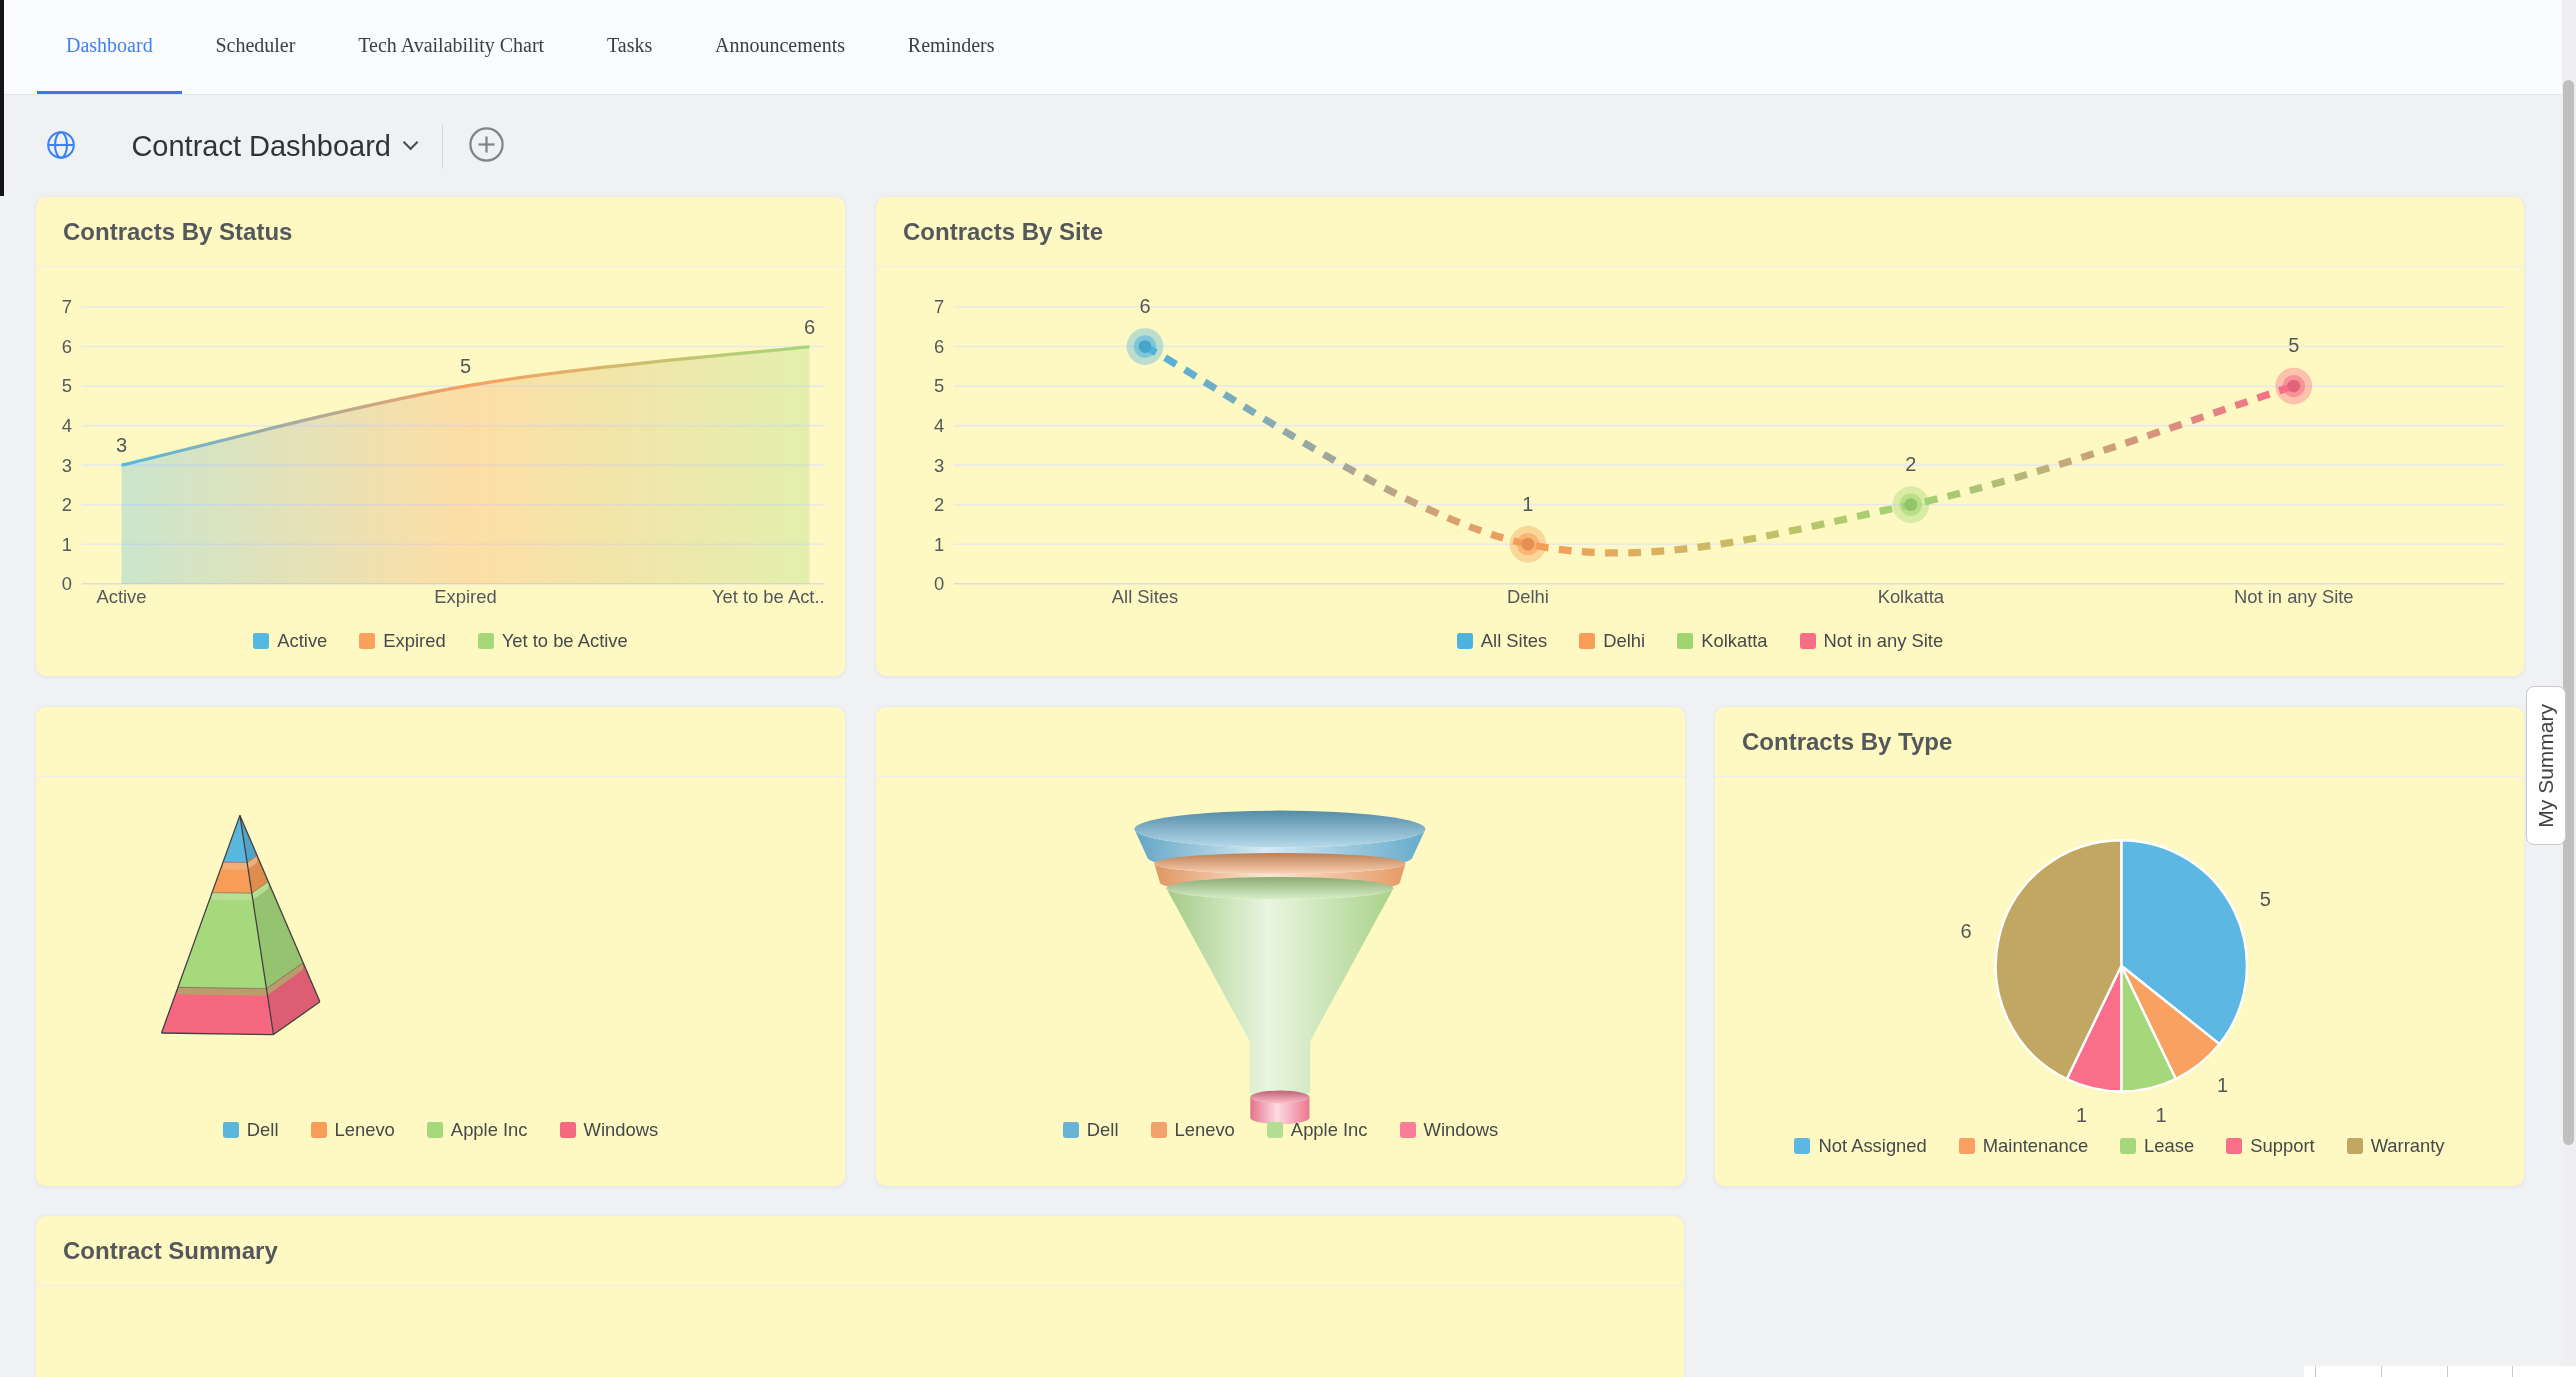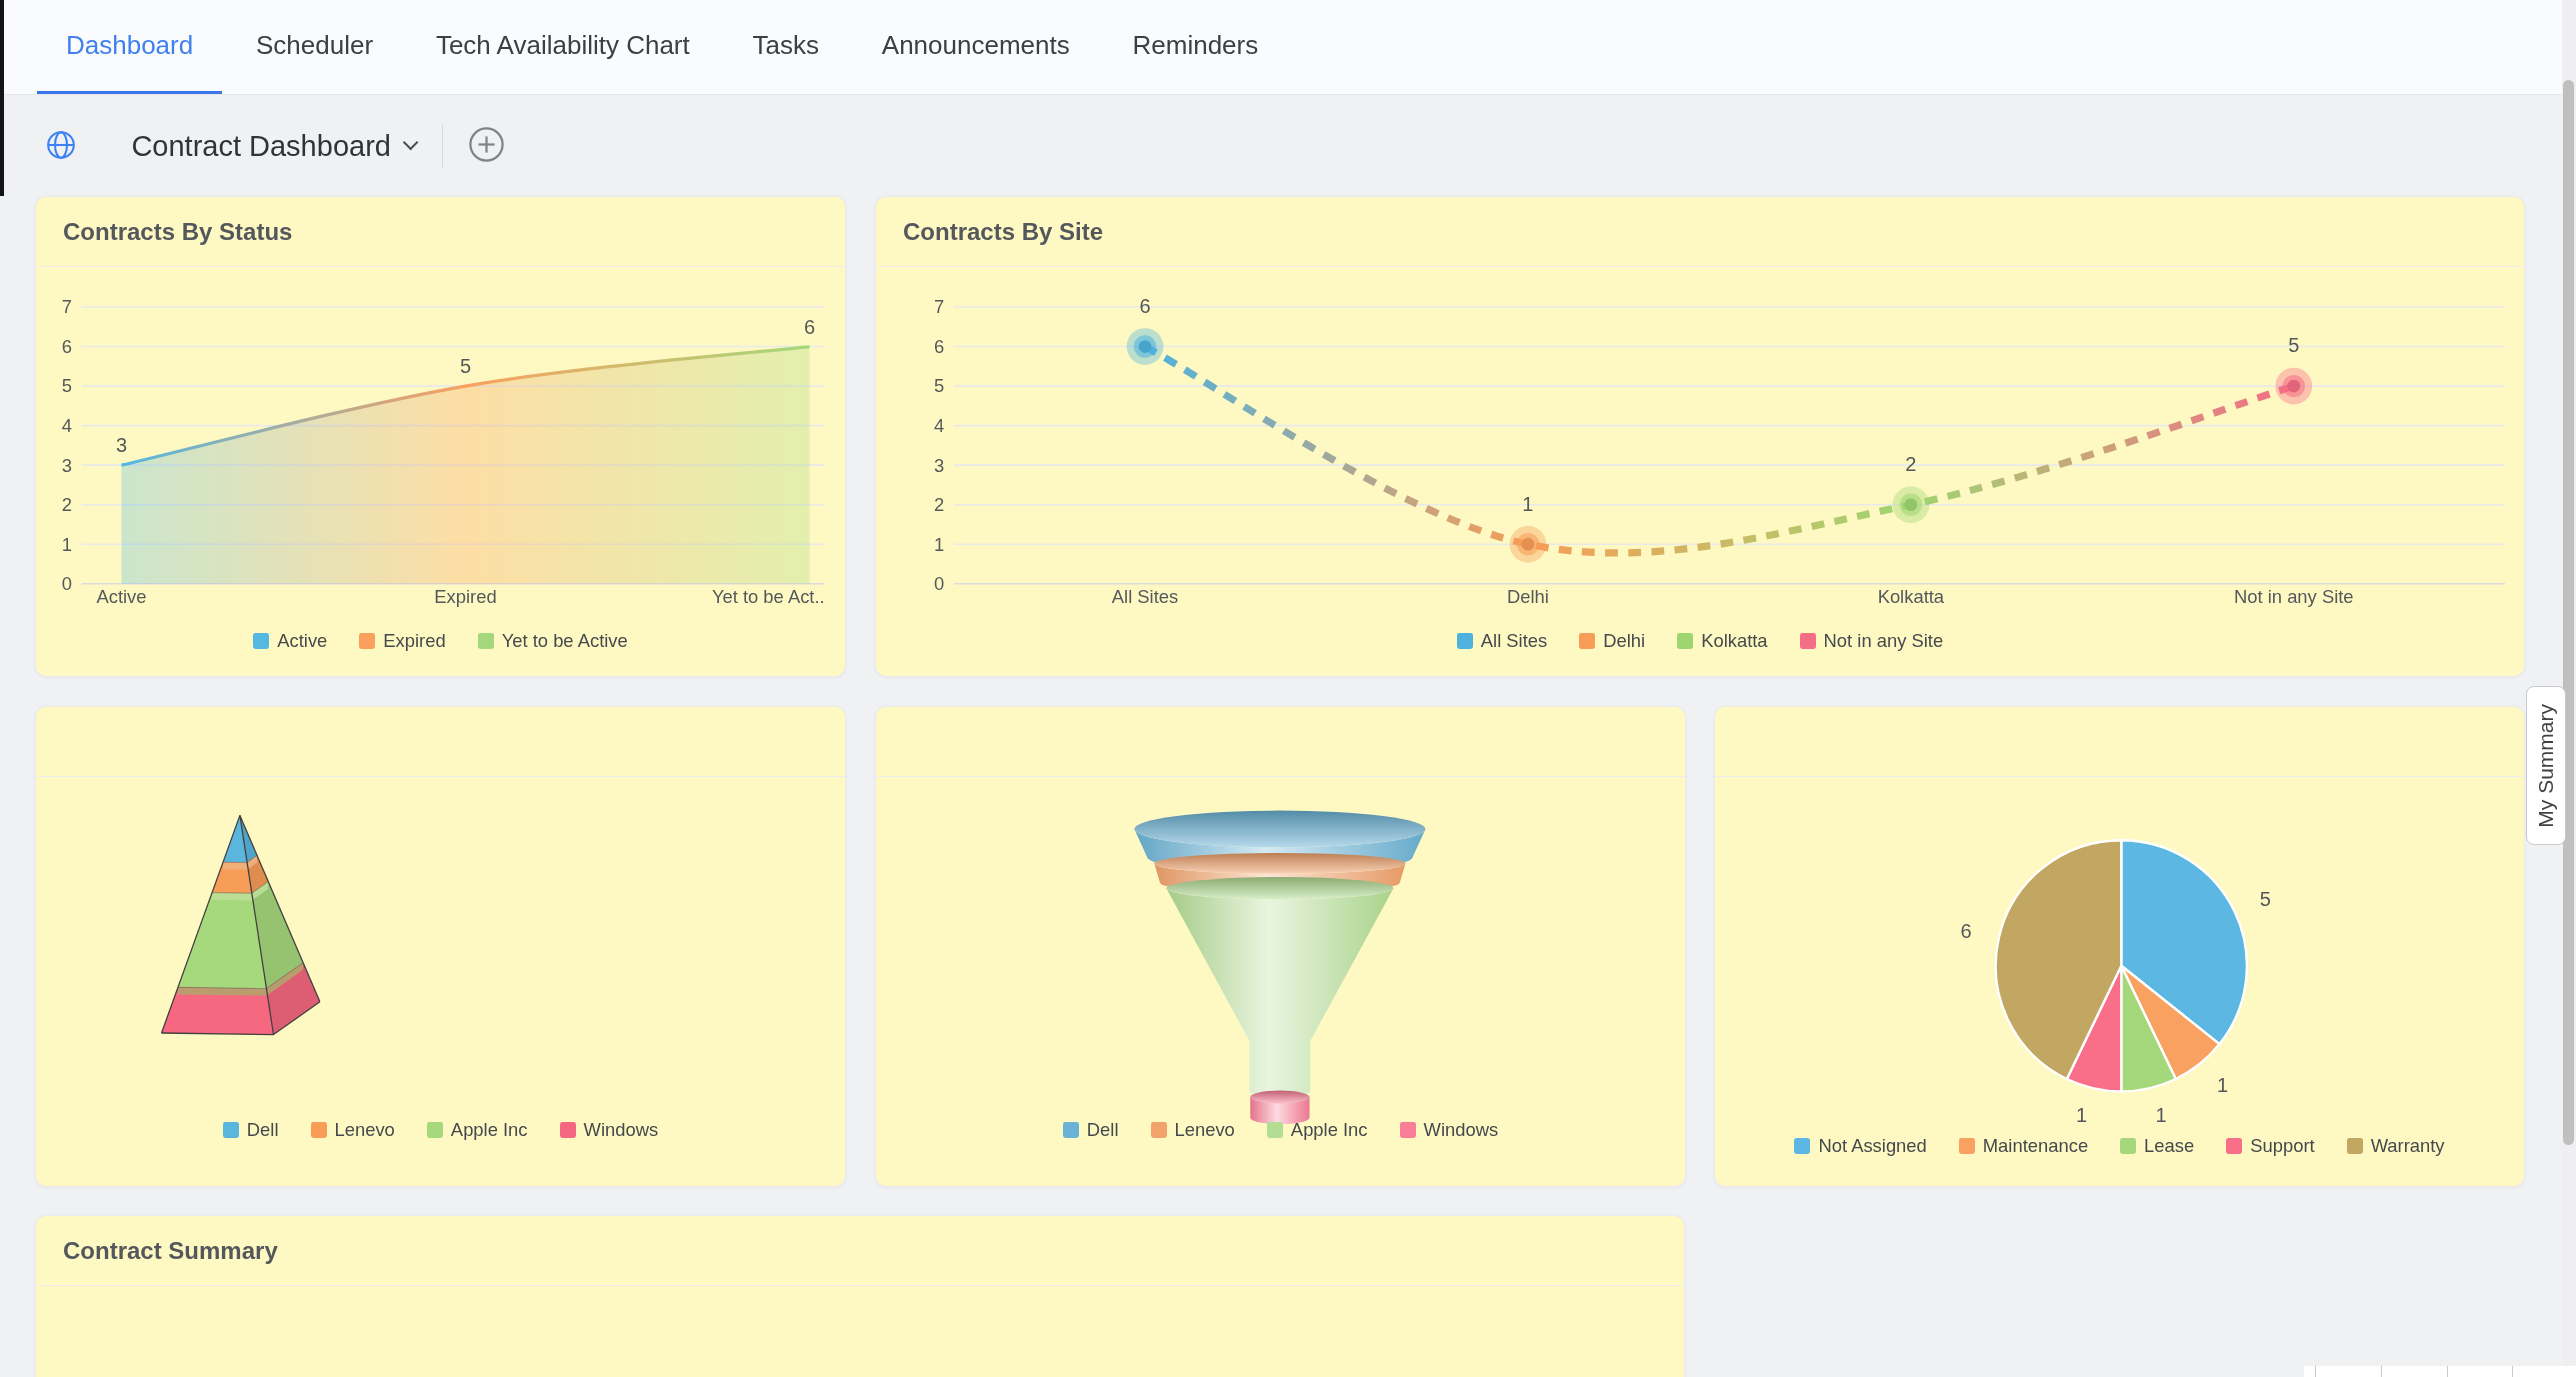--- a/index.html
+++ b/index.html
@@ -5,21 +5,21 @@
   * { margin:0; padding:0; box-sizing:border-box; }
   html,body { width:2576px; height:1378px; overflow:hidden;
     font-family:"Liberation Sans","DejaVu Sans",sans-serif;
     background:#f0f1f3; position:relative; }
 
   
   .topnav { position:absolute; left:0; top:0; width:2576px; height:95px;
     background:#fafbfc; border-bottom:0.8px solid #e4e5e7; z-index:5; }
   .topnav ul { list-style:none; display:flex; height:100%; padding-left:37px; gap:4.8px; }
   .topnav li { height:100%; display:flex; align-items:center; padding:0 29px;
-    font-size:26px; color:#3c4043; cursor:pointer; border-bottom:3.2px solid transparent; }
+    font-size:20px; color:#3c4043; cursor:pointer; border-bottom:3.2px solid transparent;font-family:Liberation Serif, serif; }
   .topnav li.active { color:#4080ef; border-bottom-color:#3b77e8; }
 
   
   .page-header { position:absolute; left:0; top:95px; width:2576px; height:102px; }
   .ph-left { position:absolute; left:45px; top:0; height:100%; display:flex; align-items:center; gap:14.4px; }
   .ph-title { font-size:29px; font-weight:500; color:#303337;margin-left:40px; }
   .chev { width:11.2px; height:11.2px; border-right:2.4px solid #4a4e52; border-bottom:2.4px solid #4a4e52;
     transform:rotate(45deg); margin-top:-6.4px; }
   .vsep { width:0.8px; height:45px; background:#d8d9db; margin:0 11.2px; }
   .ph-right { position:absolute; right:0; top:131px; height:50px; }
@@ -336,20 +336,21 @@
         </span>
         <span class="li">
           <span class="sw" style="background: rgb(248, 125, 150);"></span>
           <span>Windows</span>
         </span>
       </div>
   </div>
 </div>
 
 <div class="card" style="left:1714px;top:706px;width:811px;height:481px">
+  <div class="card-title">Contracts By Type</div>
   <div class="card-sep"></div>
   <div class="card-body">
     <svg width="811" height="368" viewBox="0 0 1012 460">
         <path d="M507,236 L507,79 A157 157 0 0 1 629.7475427474807,333.88789889182124 Z" fill="#5cb8e2" stroke="#fff" stroke-width="3" stroke-linejoin="round"></path>
         <text x="679.9860226372646" y="160.69432208942888" text-anchor="start" font-size="25" fill="#54575a">5</text>
         <path d="M507,236 L629.7475427474807,333.88789889182124 A157 157 0 0 1 575.1197470414565,377.4521122606798 Z" fill="#f9a160" stroke="#fff" stroke-width="3" stroke-linejoin="round"></path>
         <text x="626.7100419568768" y="394.1116446338617" text-anchor="start" font-size="25" fill="#54575a">1</text>
         <path d="M507,236 L575.1197470414565,377.4521122606798 A157 157 0 0 1 506.9999999999999,393 Z" fill="#a5d87a" stroke="#fff" stroke-width="3" stroke-linejoin="round"></path>
         <text x="549.7240193196124" y="431.18615913891017" text-anchor="start" font-size="25" fill="#54575a">1</text>
         <path d="M507,236 L506.9999999999999,393 A157 157 0 0 1 438.88025295854334,377.45211226067977 Z" fill="#f96e88" stroke="#fff" stroke-width="3" stroke-linejoin="round"></path>

